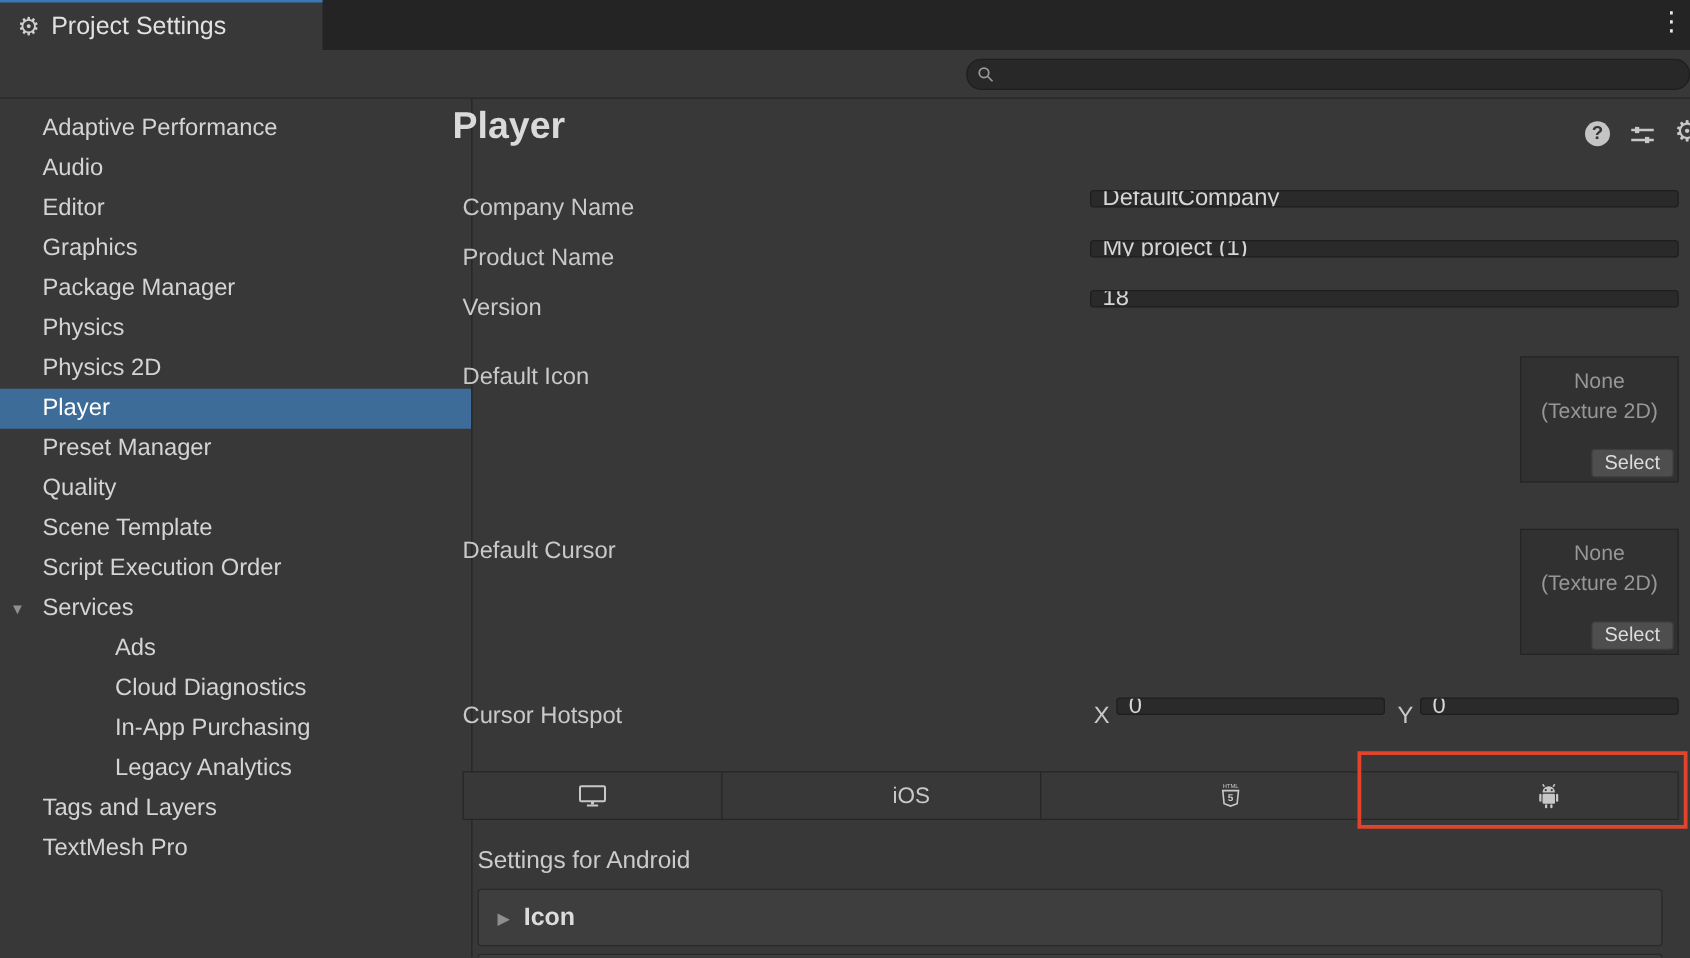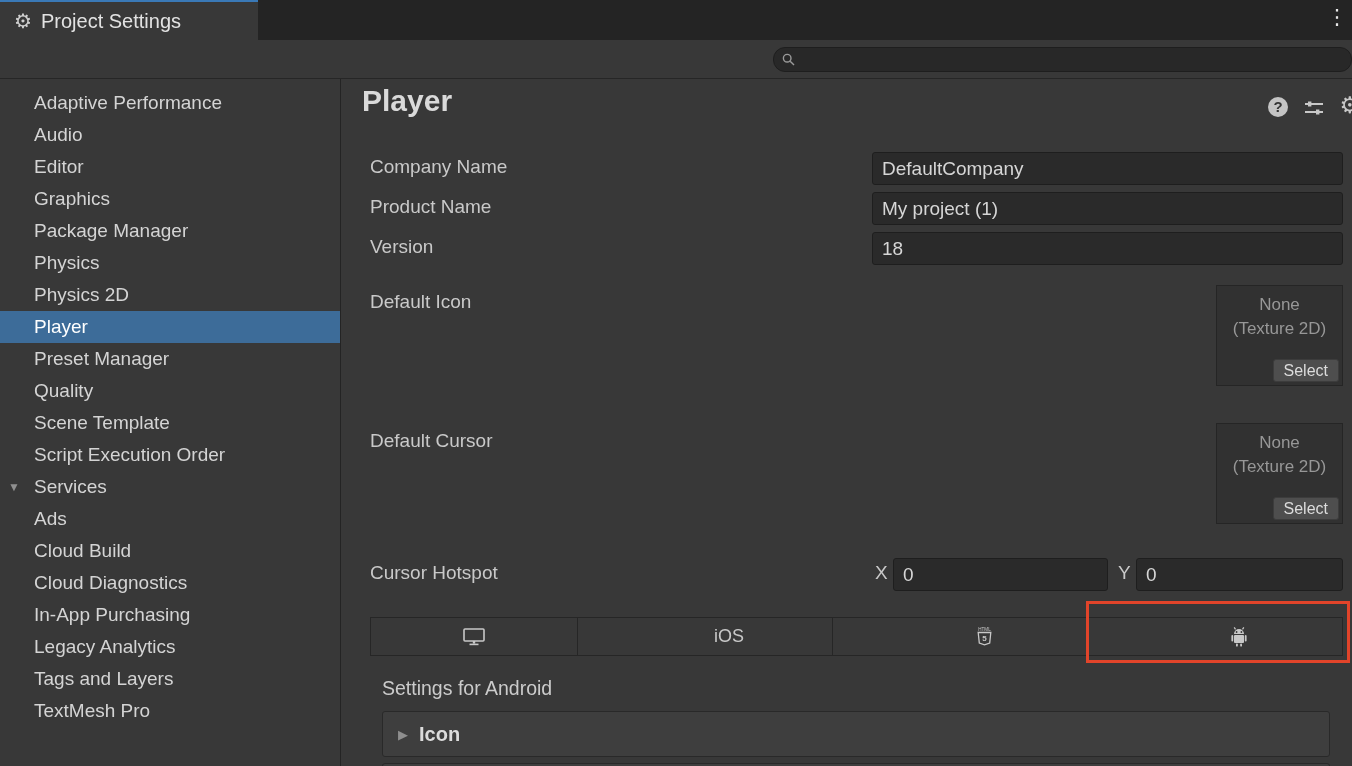--- a/index.html
+++ b/index.html
@@ -19,40 +19,40 @@
 
   
   .toolbar { position:absolute; left:0; top:40px; right:0; height:39px; background:#383838;
              border-bottom:1px solid #262626; }
   .searchbox { position:absolute; left:773px; right:0; top:7px; height:25px; background:#282828;
                border:1px solid #1E1E1E; border-radius:12px; display:flex; align-items:center; padding:0 8px; }
   .searchbox input { flex:1; background:transparent; border:none; outline:none; color:#D2D2D2;
                      font-size:15px; margin-left:6px; font-family:inherit; }
 
   
-  .sidebar { position:absolute; left:0; top:79px; width:341px; bottom:0; background:#383838;
+  .sidebar { position:absolute; left:0; top:79px; width:378px; bottom:0; background:#383838;
              border-right:1px solid #242424; overflow:hidden; padding-top:8px; }
   .sb-item { height:32px; line-height:32px; font-size:19px; color:#D4D4D4; padding-left:34px;
              position:relative; white-space:nowrap; cursor:pointer; }
-  .sb-item.child { padding-left:34px; }
+  .sb-item.child { padding-left:92px; }
   .sb-item.selected { background:var(--selection); color:#FFFFFF; }
   .fold-tri { position:absolute; left:8px; top:0; font-size:12px; color:#909090; }
 
   
   .main { position:absolute; left:342px; top:79px; right:0; bottom:0; }
   .page-title { position:absolute; left:20px; top:5px; font-size:30px; font-weight:bold;
                 color:#DADADA; white-space:nowrap; }
   .help-icon { position:absolute; top:18px; right:64px; width:20px; height:20px; border-radius:50%;
                background:#C4C4C4; color:#333333; font-weight:bold; font-size:15px; line-height:20px;
                text-align:center; cursor:pointer; }
   .preset-icon { position:absolute; top:20px; right:28px; cursor:pointer; }
   .panel-gear { position:absolute; top:13px; right:-8px; font-size:23px; color:#C8C8C8; cursor:pointer; }
 
   .form-label { position:absolute; left:28px; line-height:29px; font-size:19px; color:#C9C9C9; white-space:nowrap; }
-  .tfield { position:absolute; height:33px; background:#2A2A2A; border:1px solid #1E1E1E; border-radius:3px;
+  .tfield { position:absolute; height:14px; background:#2A2A2A; border:1px solid #1E1E1E; border-radius:3px;
             color:#D6D6D6; font-size:19px; padding:0 9px; font-family:inherit; outline:none; }
   .full-field { left:530px; right:9px; }
   .r1 { top:73px; } .r2 { top:113px; } .r3 { top:153px; }
 
   .obj-box { position:absolute; left:874px; right:9px; height:101px; background:#313131; border:1px solid #252525; }
   .obj-none { padding-top:7px; text-align:center; font-size:17px; line-height:1.4; color:#979797; }
   .select-btn { position:absolute; right:3px; bottom:3px; height:23px; padding:0 10px; background:#4E4E4E;
                 border:1px solid #3C3C3C; border-radius:3px; color:#DCDCDC; font-size:16px;
                 font-family:inherit; cursor:pointer; }
 
@@ -108,21 +108,20 @@
       <div class="sb-item"><span>Package Manager</span></div>
       <div class="sb-item"><span>Physics</span></div>
       <div class="sb-item"><span>Physics 2D</span></div>
       <div class="sb-item selected"><span>Player</span></div>
       <div class="sb-item"><span>Preset Manager</span></div>
       <div class="sb-item"><span>Quality</span></div>
       <div class="sb-item"><span>Scene Template</span></div>
       <div class="sb-item"><span>Script Execution Order</span></div>
       <div class="sb-item"><span class="fold-tri">▼</span><span>Services</span></div>
       <div class="sb-item child"><span>Ads</span></div>
-      <div class="sb-item child"><span>Cloud Build</span></div>
       <div class="sb-item child"><span>Cloud Diagnostics</span></div>
       <div class="sb-item child"><span>In-App Purchasing</span></div>
       <div class="sb-item child"><span>Legacy Analytics</span></div>
       <div class="sb-item"><span>Tags and Layers</span></div>
       <div class="sb-item"><span>TextMesh Pro</span></div>
     </div>
 </div>
 
 <div class="main">
   <div class="page-title">Player</div>

